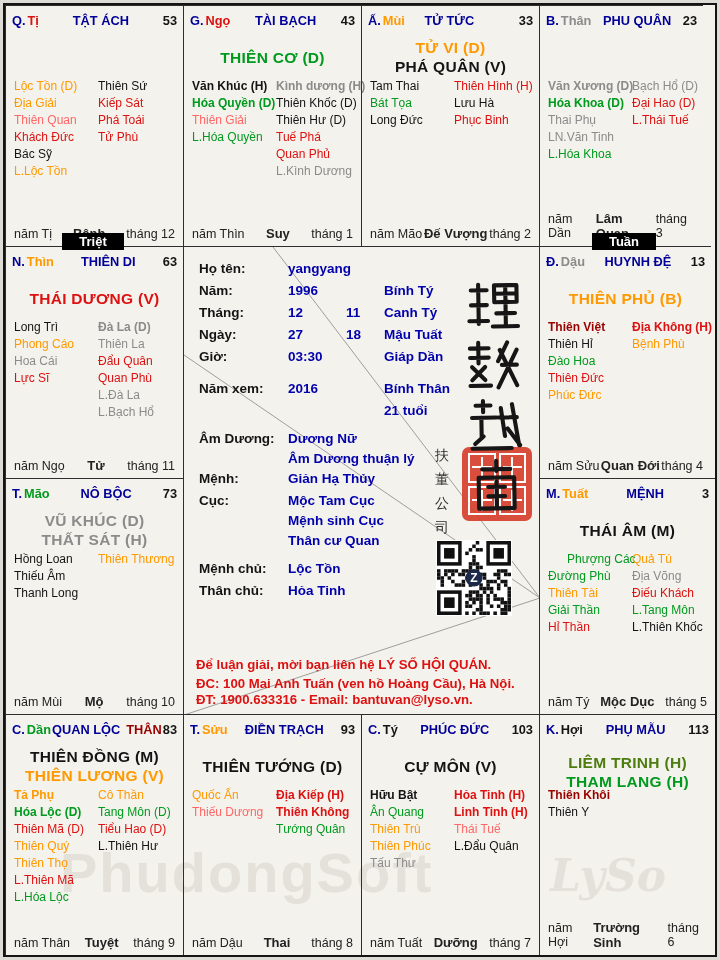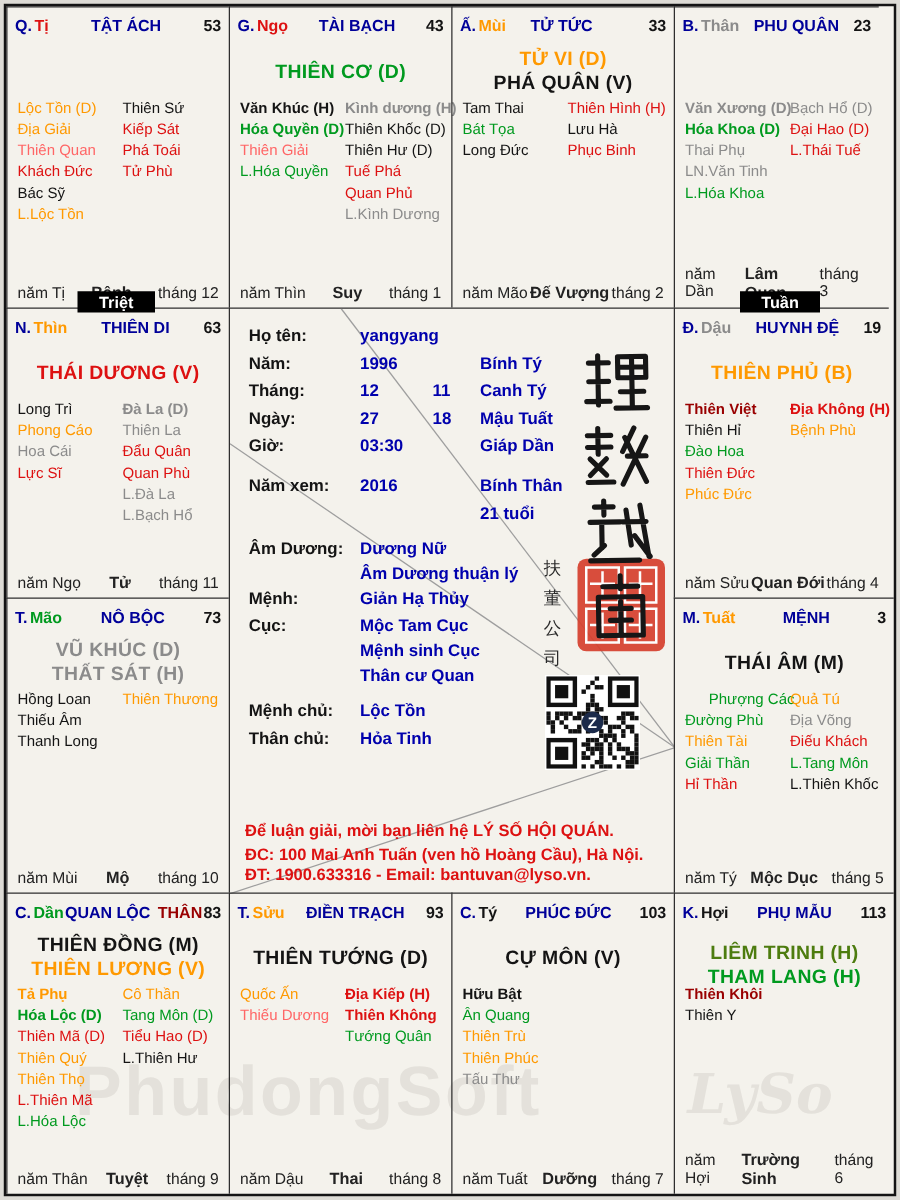--- a/index.html
+++ b/index.html
@@ -454,21 +454,21 @@
     <div class="foot">
       <span class="nam">năm Ngọ</span>
       <span class="sinh">Tử</span>
       <span class="thang">tháng 11</span>
     </div>
   </div>
     <div class="cell cell-dau">
     <div class="hdr">
       <span><span class="b-pre" style="color: rgb(0, 0, 153);">Đ.</span><span class="b-br" style="color: rgb(139, 139, 139);">Dậu</span></span>
       <span class="hdr-mid"><span class="p-name" style="color: rgb(0, 0, 153);">HUYNH ĐỆ</span></span>
-      <span class="p-num" style="color: rgb(20, 20, 20);">19</span>
+      <span class="p-num" style="color: rgb(20, 20, 20);">13</span>
     </div>
     <div class="mains">
         <div class="main-star" style="color: rgb(255, 153, 0);">THIÊN PHỦ (B)</div>
       </div>
     <div class="col-l">
         <div class="star" style="color: rgb(153, 0, 0); font-weight: bold;">Thiên Việt</div>
         <div class="star" style="color: rgb(20, 20, 20);">Thiên Hỉ</div>
         <div class="star" style="color: rgb(0, 154, 31);">Đào Hoa</div>
         <div class="star" style="color: rgb(221, 17, 17);">Thiên Đức</div>
         <div class="star" style="color: rgb(255, 153, 0);">Phúc Đức</div>
@@ -600,20 +600,26 @@
     <div class="mains">
         <div class="main-star" style="color: rgb(20, 20, 20);">CỰ MÔN (V)</div>
       </div>
     <div class="col-l">
         <div class="star" style="color: rgb(20, 20, 20); font-weight: bold;">Hữu Bật</div>
         <div class="star" style="color: rgb(0, 154, 31);">Ân Quang</div>
         <div class="star" style="color: rgb(255, 153, 0);">Thiên Trù</div>
         <div class="star" style="color: rgb(255, 153, 0);">Thiên Phúc</div>
         <div class="star" style="color: rgb(139, 139, 139);">Tấu Thư</div>
       </div>
+    <div class="col-r">
+        <div class="star" style="color: rgb(221, 17, 17); font-weight: bold;">Hỏa Tinh (H)</div>
+        <div class="star" style="color: rgb(221, 17, 17); font-weight: bold;">Linh Tinh (H)</div>
+        <div class="star" style="color: rgb(255, 102, 102);">Thái Tuế</div>
+        <div class="star" style="color: rgb(20, 20, 20);">L.Đẩu Quân</div>
+      </div>
     <div class="foot">
       <span class="nam">năm Tuất</span>
       <span class="sinh">Dưỡng</span>
       <span class="thang">tháng 7</span>
     </div>
   </div>
     <div class="cell cell-hoi">
     <div class="hdr">
       <span><span class="b-pre" style="color: rgb(0, 0, 153);">K.</span><span class="b-br" style="color: rgb(20, 20, 20);">Hợi</span></span>
       <span class="hdr-mid"><span class="p-name" style="color: rgb(0, 0, 153);">PHỤ MẪU</span></span>

